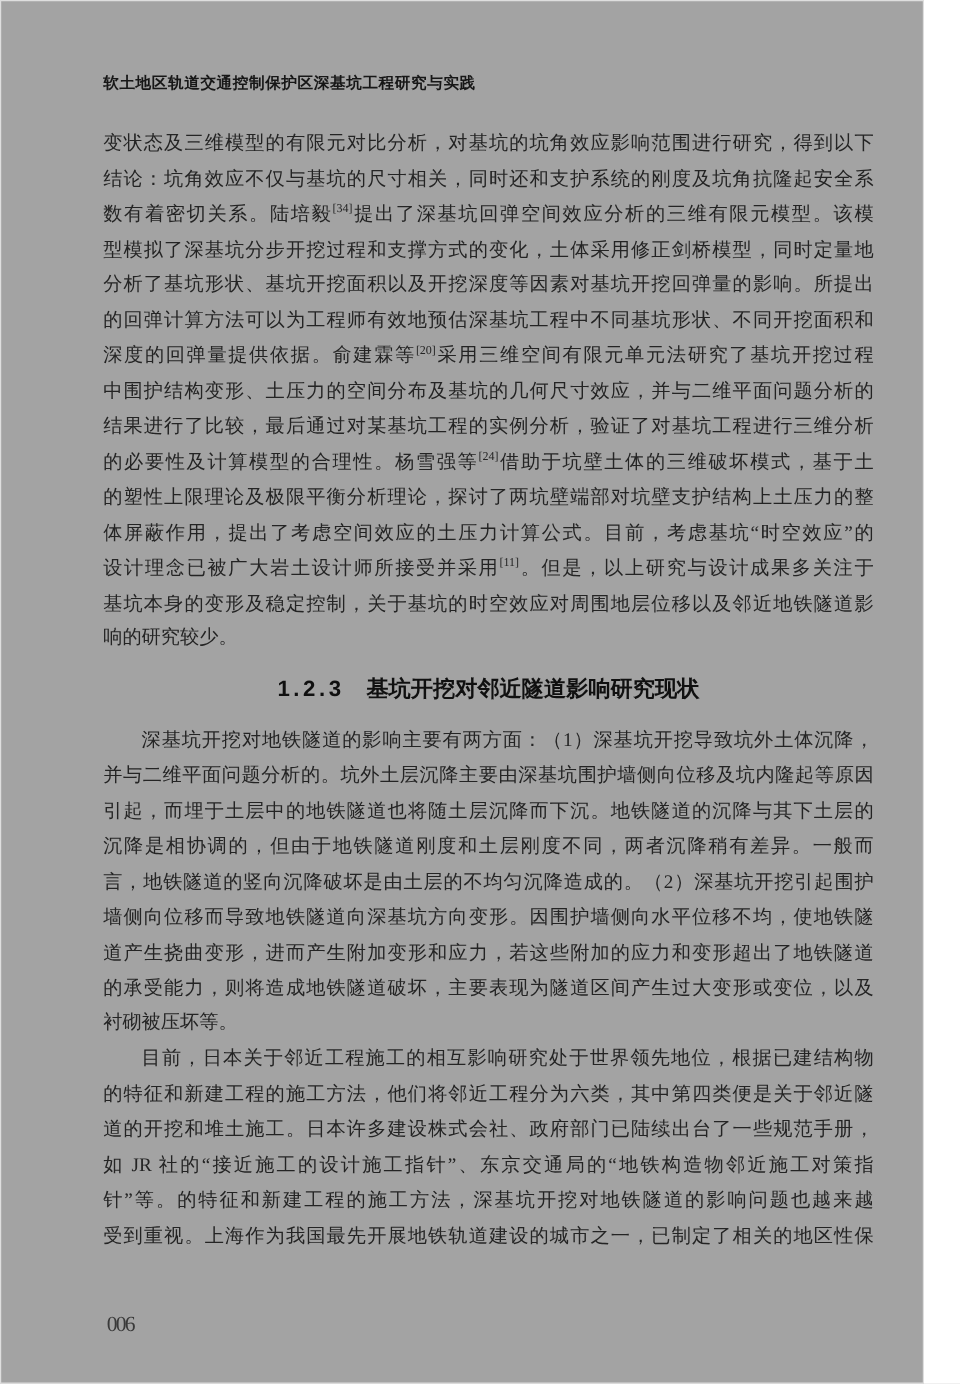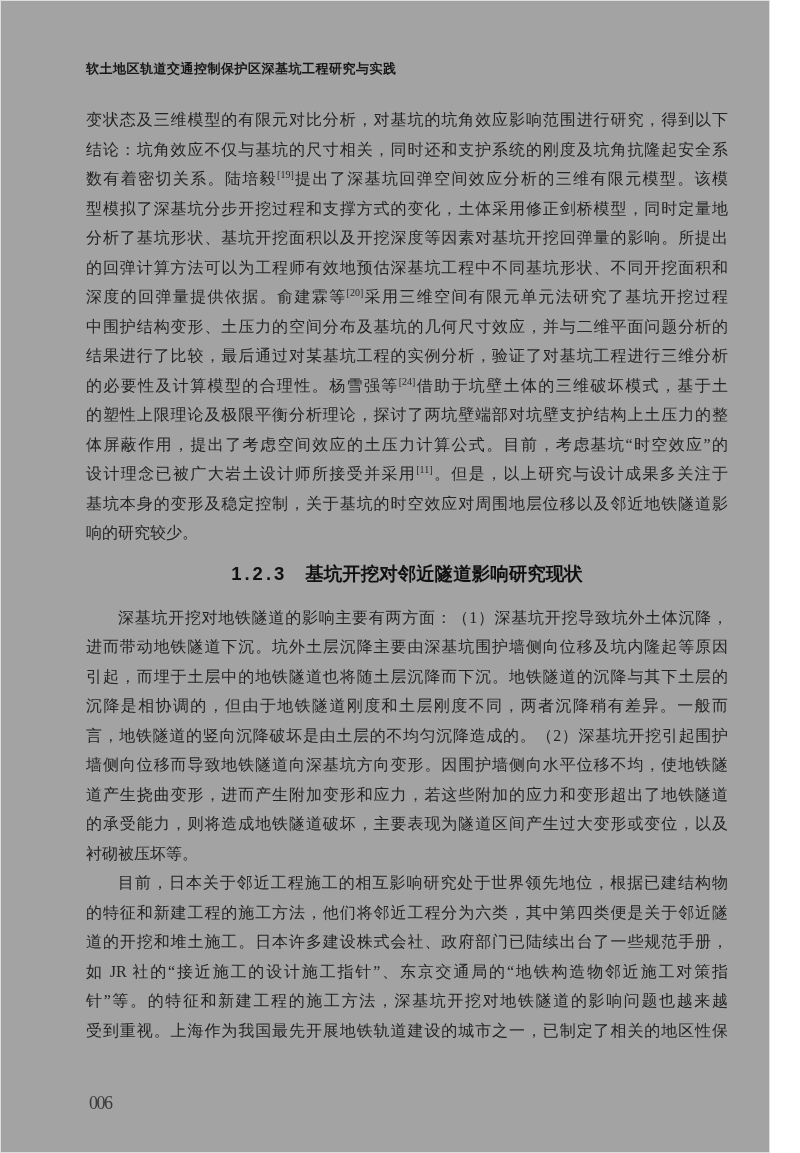--- a/index.html
+++ b/index.html
@@ -41,20 +41,21 @@
   .line {
     height: 29.5px;
     line-height: 29.5px;
     text-align: justify;
     text-align-last: justify;
     overflow: hidden;
     white-space: normal;
   }
   .line.para-end {
     text-align-last: left;
+    font-family: Liberation Mono, monospace;
   }
   .line.indented {
     text-indent: 32px;
   }
   sup {
     font-size: 10px;
     line-height: 0;
     vertical-align: super;
     letter-spacing: 0;
   }
@@ -89,42 +90,42 @@
 <div class="page">
 
   <header class="running-header">
     <span>软土地区轨道交通控制保护区深基坑工程研究与实践</span>
   </header>
 
   <main class="body-text">
     <div class="para">
         <div class="line">变状态及三维模型的有限元对比分析，对基坑的坑角效应影响范围进行研究，得到以下</div>
         <div class="line">结论：坑角效应不仅与基坑的尺寸相关，同时还和支护系统的刚度及坑角抗隆起安全系</div>
-        <div class="line">数有着密切关系。陆培毅<sup>[19]</sup>提出了深基坑回弹空间效应分析的三维有限元模型。该模</div>
+        <div class="line">数有着密切关系。陆培毅<sup>[34]</sup>提出了深基坑回弹空间效应分析的三维有限元模型。该模</div>
         <div class="line">型模拟了深基坑分步开挖过程和支撑方式的变化，土体采用修正剑桥模型，同时定量地</div>
         <div class="line">分析了基坑形状、基坑开挖面积以及开挖深度等因素对基坑开挖回弹量的影响。所提出</div>
         <div class="line">的回弹计算方法可以为工程师有效地预估深基坑工程中不同基坑形状、不同开挖面积和</div>
         <div class="line">深度的回弹量提供依据。俞建霖等<sup>[20]</sup>采用三维空间有限元单元法研究了基坑开挖过程</div>
         <div class="line">中围护结构变形、土压力的空间分布及基坑的几何尺寸效应，并与二维平面问题分析的</div>
         <div class="line">结果进行了比较，最后通过对某基坑工程的实例分析，验证了对基坑工程进行三维分析</div>
         <div class="line">的必要性及计算模型的合理性。杨雪强等<sup>[24]</sup>借助于坑壁土体的三维破坏模式，基于土</div>
         <div class="line">的塑性上限理论及极限平衡分析理论，探讨了两坑壁端部对坑壁支护结构上土压力的整</div>
         <div class="line">体屏蔽作用，提出了考虑空间效应的土压力计算公式。目前，考虑基坑“时空效应”的</div>
         <div class="line">设计理念已被广大岩土设计师所接受并采用<sup>[11]</sup>。但是，以上研究与设计成果多关注于</div>
         <div class="line">基坑本身的变形及稳定控制，关于基坑的时空效应对周围地层位移以及邻近地铁隧道影</div>
         <div class="line para-end">响的研究较少。</div>
       </div>
 
     <h2 class="section-heading">
       <span class="sec-num">1.2.3</span><span class="sec-title">基坑开挖对邻近隧道影响研究现状</span>
     </h2>
 
     <div class="para">
         <div class="line indented">深基坑开挖对地铁隧道的影响主要有两方面：（1）深基坑开挖导致坑外土体沉降，</div>
-        <div class="line">进而带动地铁隧道下沉。坑外土层沉降主要由深基坑围护墙侧向位移及坑内隆起等原因</div>
+        <div class="line">并与二维平面问题分析的。坑外土层沉降主要由深基坑围护墙侧向位移及坑内隆起等原因</div>
         <div class="line">引起，而埋于土层中的地铁隧道也将随土层沉降而下沉。地铁隧道的沉降与其下土层的</div>
         <div class="line">沉降是相协调的，但由于地铁隧道刚度和土层刚度不同，两者沉降稍有差异。一般而</div>
         <div class="line">言，地铁隧道的竖向沉降破坏是由土层的不均匀沉降造成的。（2）深基坑开挖引起围护</div>
         <div class="line">墙侧向位移而导致地铁隧道向深基坑方向变形。因围护墙侧向水平位移不均，使地铁隧</div>
         <div class="line">道产生挠曲变形，进而产生附加变形和应力，若这些附加的应力和变形超出了地铁隧道</div>
         <div class="line">的承受能力，则将造成地铁隧道破坏，主要表现为隧道区间产生过大变形或变位，以及</div>
         <div class="line para-end">衬砌被压坏等。</div>
       </div>
     <div class="para">
         <div class="line indented">目前，日本关于邻近工程施工的相互影响研究处于世界领先地位，根据已建结构物</div>

